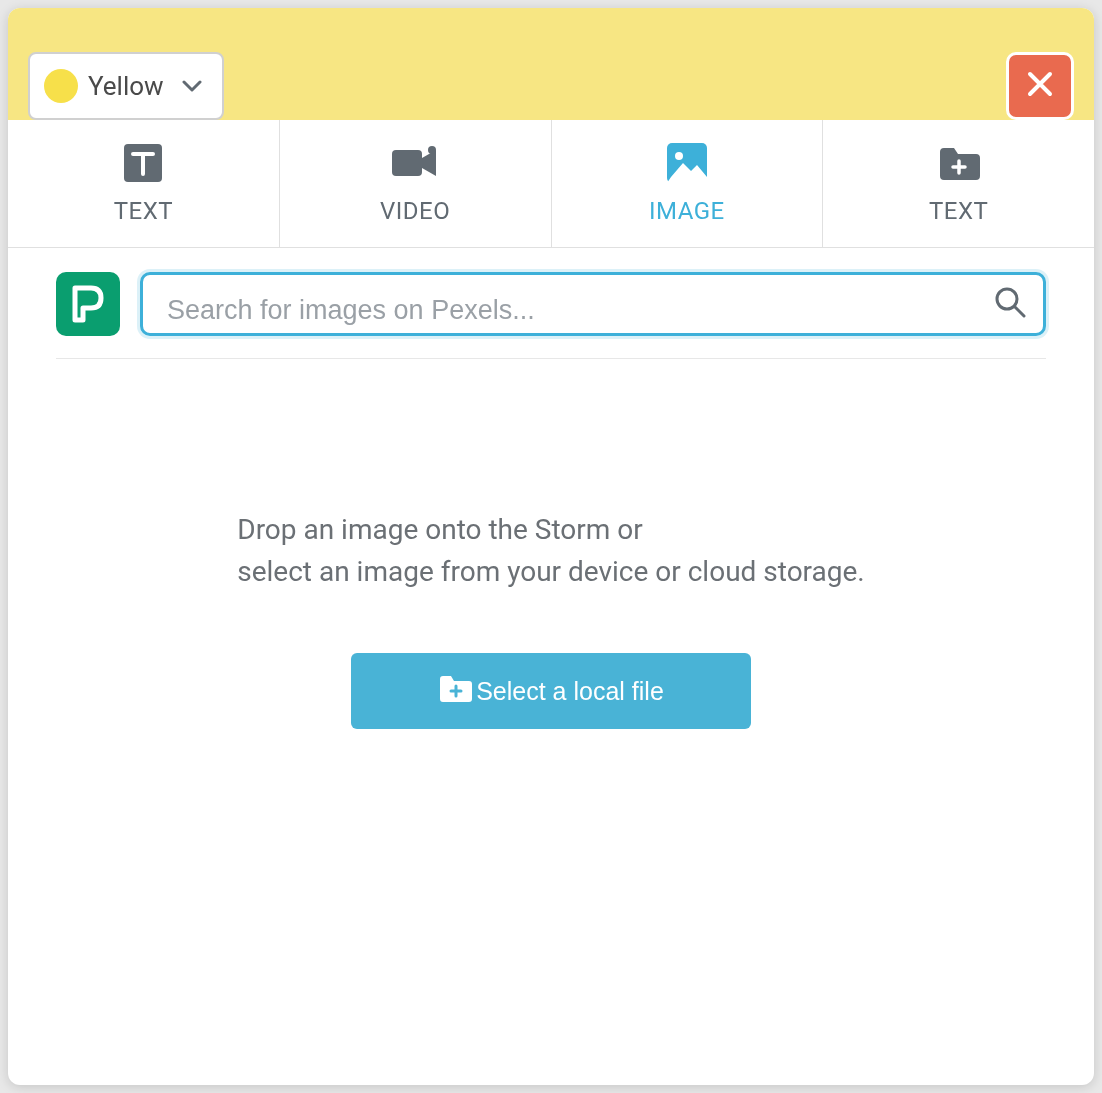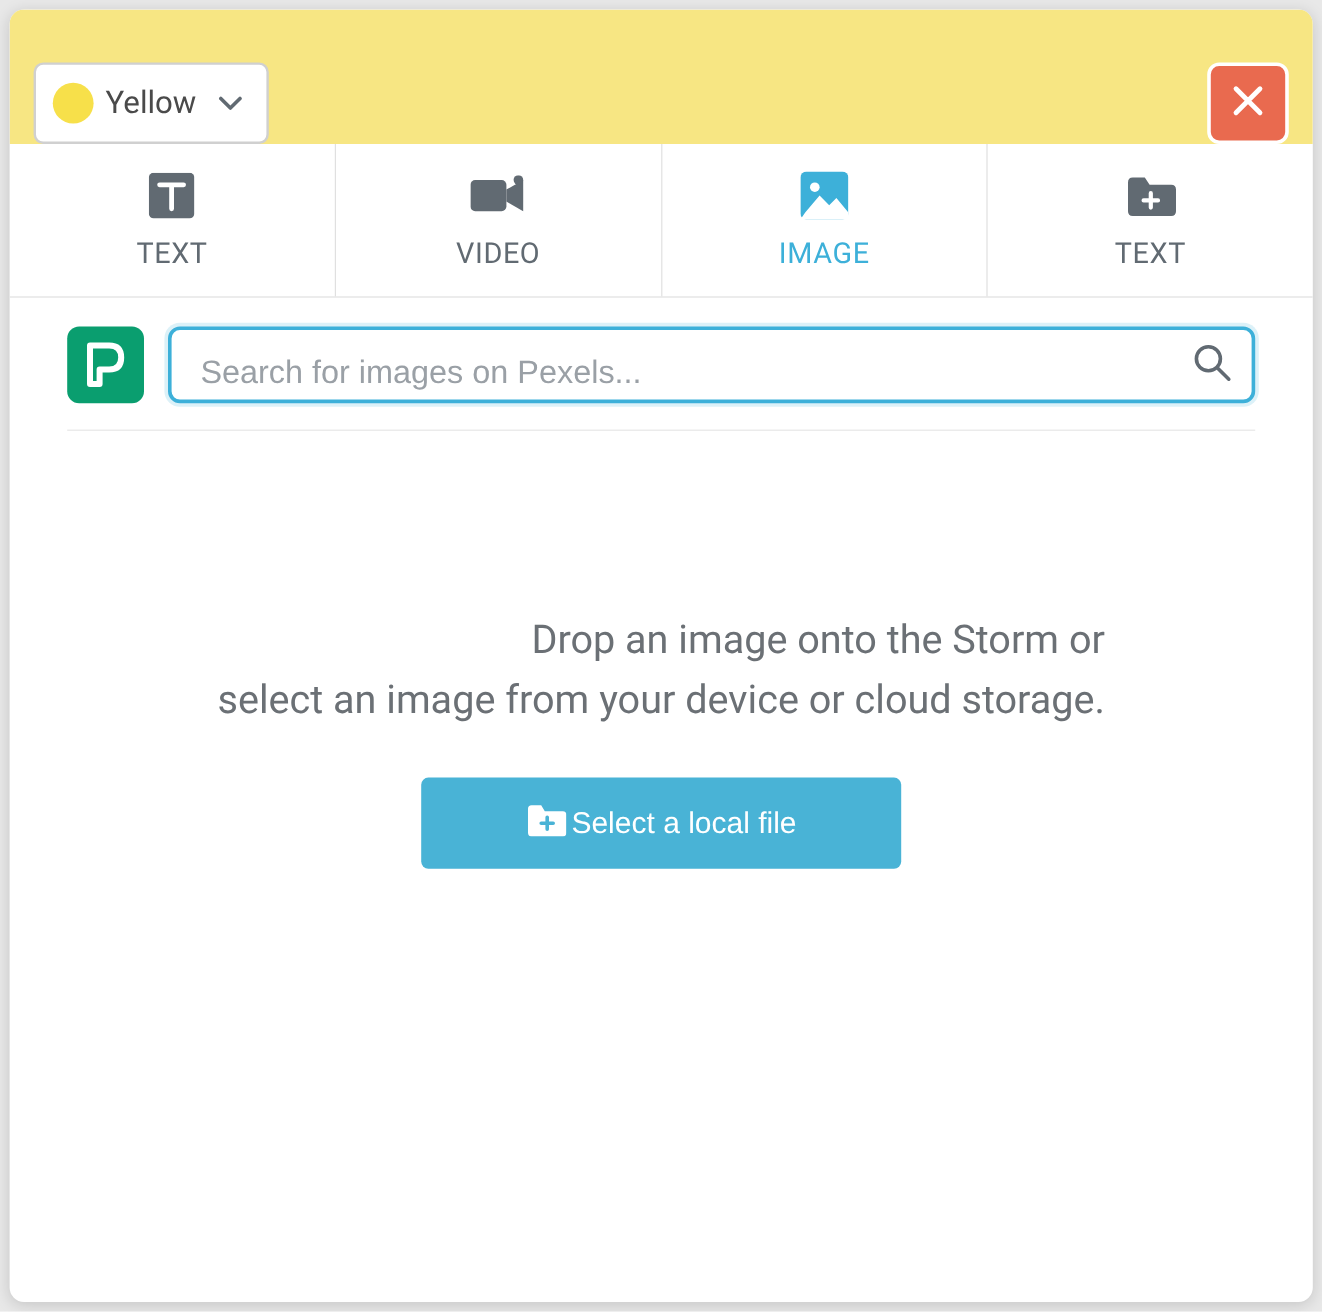--- a/index.html
+++ b/index.html
@@ -135,25 +135,25 @@
   border-top: 1px solid #e7e7e7;
 }
 .content {
   flex: 1;
   display: flex;
   flex-direction: column;
   align-items: center;
   padding-top: 150px;
 }
 .instr {
-  text-align: right;
+  text-align: left;
   color: #6b7075;
-  font-size: 33px;
+  font-size: 28px;
   line-height: 1.5;
-  margin-bottom: 40px;
+  margin-bottom: 60px;
 }
 .btn {
   width: 400px;
   height: 76px;
   border: none;
   border-radius: 6px;
   background: #49b3d6;
   color: #fff;
   font-size: 25px;
   font-weight: 500;

